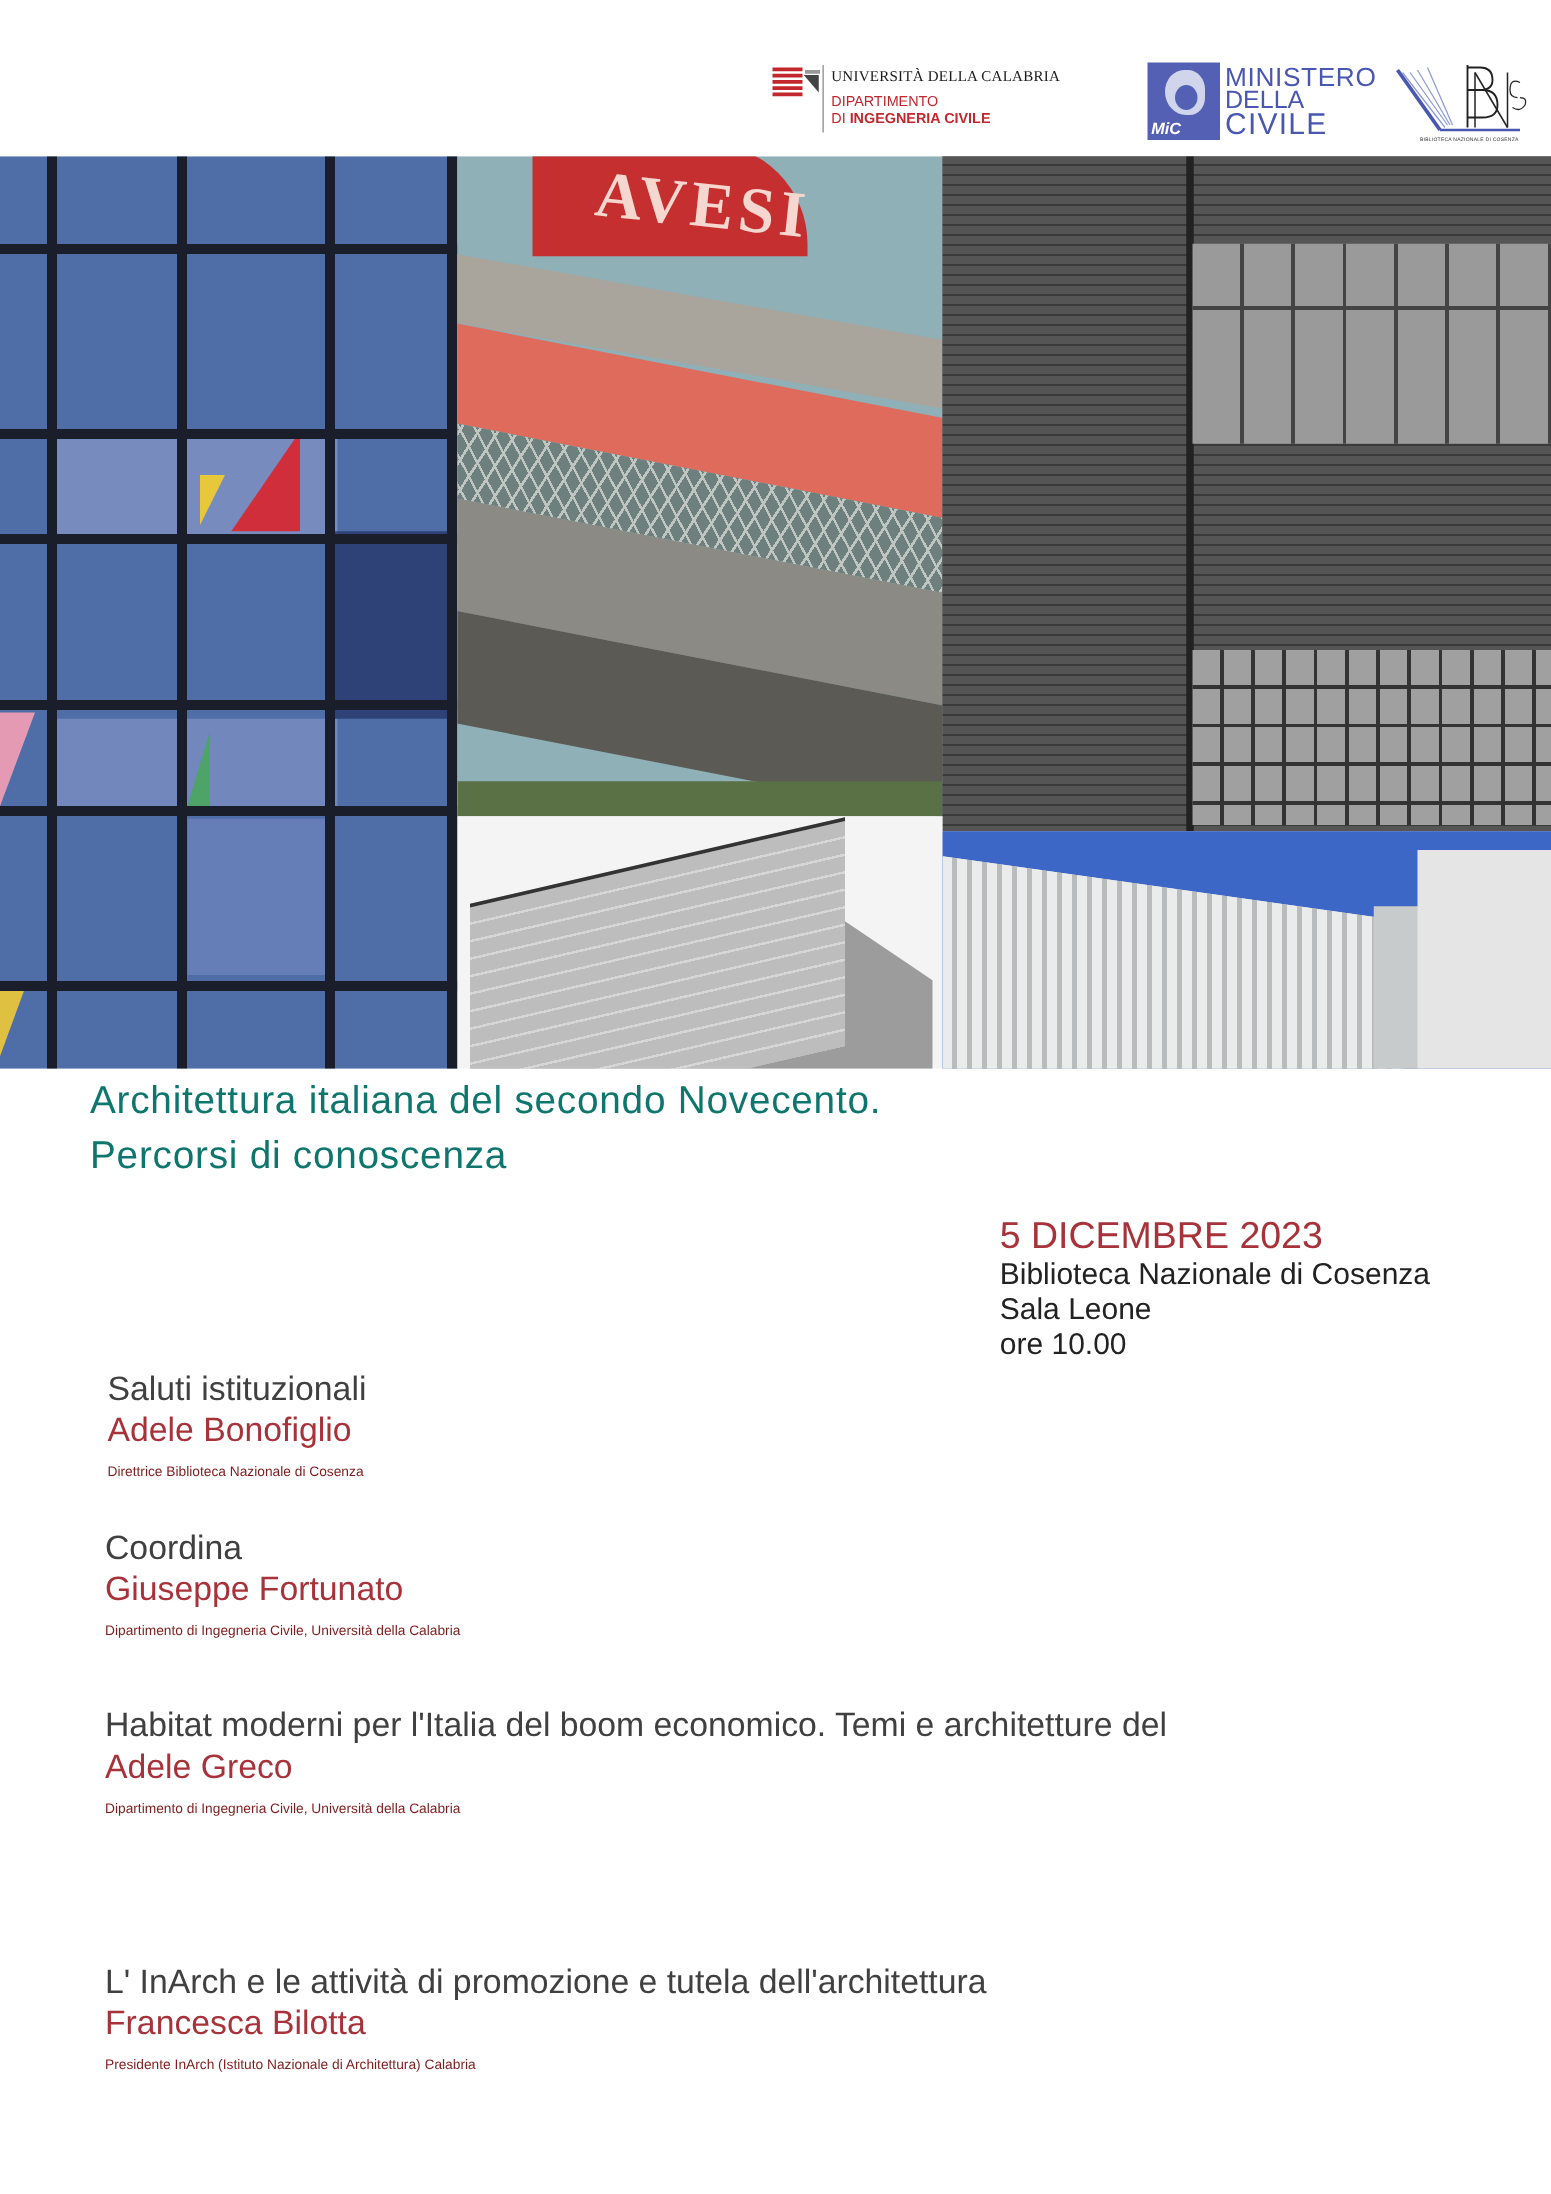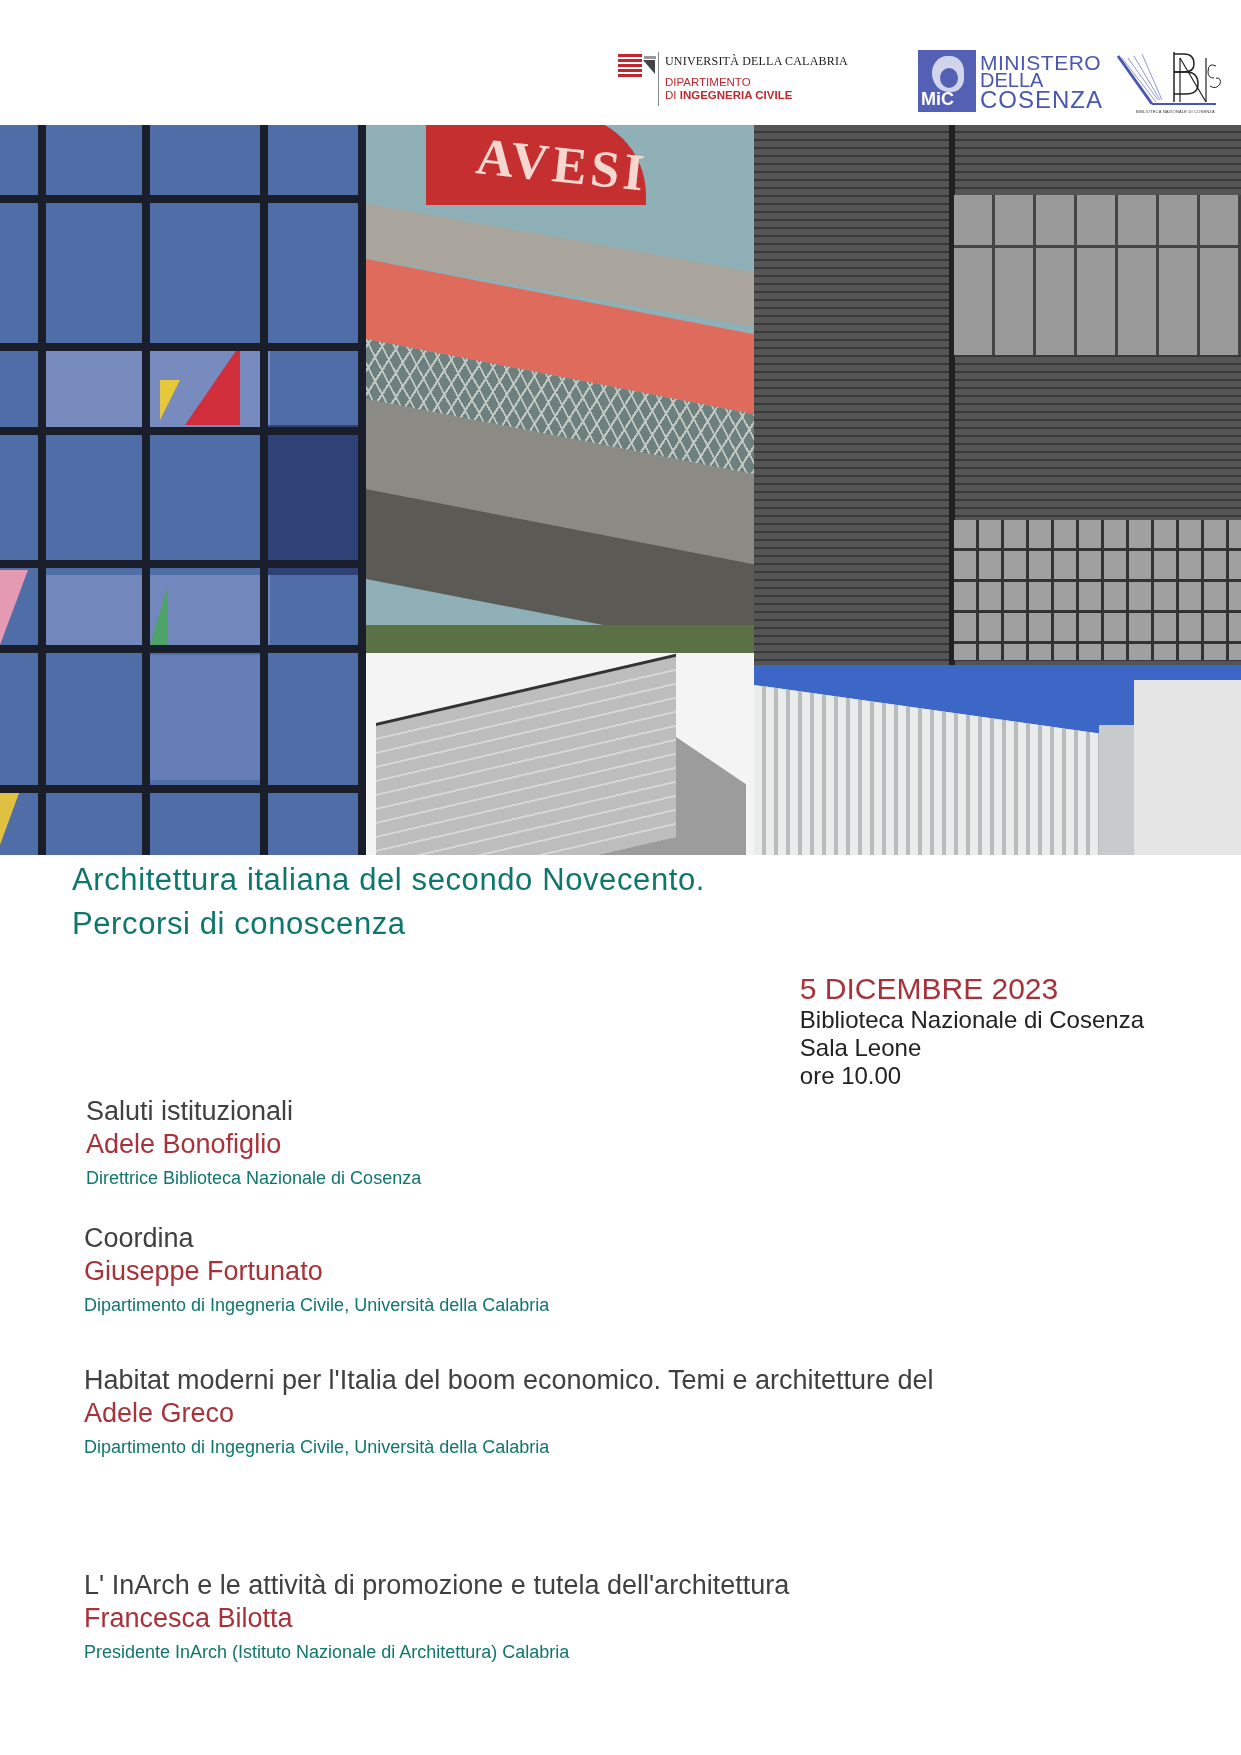--- a/index.html
+++ b/index.html
@@ -15,21 +15,21 @@
     .unical-text { display:flex; flex-direction:column; }
     .unical-name { font-family:"Liberation Serif", serif; font-size:12px; color:#1a1a1a; letter-spacing:0.2px; line-height:18px; }
     .unical-dept1 { font-size:11.5px; color:#c1272d; line-height:13px; margin-top:6px; }
     .unical-dept2 { font-size:11.5px; color:#c1272d; line-height:13px; }
     .unical-dept2 b { font-weight:bold; }
 
     .logo-mic { position:absolute; left:918px; top:50px; height:64px; display:flex; align-items:stretch; }
     .mic-box { width:58px; height:62px; background:#5360b4; position:relative; overflow:hidden; }
     .mic-head { position:absolute; left:14px; top:6px; width:32px; height:36px; background:#e8eaf6; border-radius:50% 45% 40% 55%; opacity:0.85; }
     .mic-head2 { position:absolute; left:22px; top:18px; width:18px; height:20px; background:#5360b4; border-radius:50%; }
-    .mic-label { position:absolute; left:3px; bottom:2px; color:#fff; font-size:18px; font-weight:bold; }
+    .mic-label { position:absolute; left:3px; bottom:2px; color:#fff; font-size:13px; font-weight:bold;font-style:italic; }
     .mic-text { display:flex; flex-direction:column; justify-content:center; margin-left:4px; color:#4a57b0; }
     .mic-t1 { font-size:21px; line-height:21px; letter-spacing:0.5px; }
     .mic-t2 { font-size:20px; line-height:15px; }
     .mic-t3 { font-size:24px; line-height:24px; letter-spacing:1px; }
 
     .logo-bnc { position:absolute; left:1112px; top:48px; width:112px; height:70px; }
     .bnc-caption { position:absolute; left:24px; top:61px; font-size:4px; color:#333; letter-spacing:0.2px; white-space:nowrap; }
 
     
     .collage { position:absolute; left:0; top:125px; width:1241px; height:730px; overflow:hidden; }
@@ -82,21 +82,21 @@
 
     
     .title { position:absolute; left:72px; top:858px; color:#0f766e; font-size:31px; line-height:44px; letter-spacing:0.6px; font-weight:normal; margin:0; }
     .event-info { position:absolute; right:97px; top:972px; text-align:left; }
     .event-date { color:#a8323a; font-size:30px; line-height:34px; }
     .event-line { color:#222; font-size:24px; line-height:28px; }
 
     .prog { position:absolute; left:84px; }
     .prog .role { color:#404040; font-size:27px; line-height:32px; }
     .prog .name { color:#a8323a; font-size:27px; line-height:34px; }
-    .prog .aff { color:#0f766e; font-size:18px; line-height:22px; margin-top:6px; }
+    .prog .aff { color:#7f1d1d; font-size:11px; line-height:22px; margin-top:6px; }
     .p1 { top:1095px; left:86px; }
     .p2 { top:1222px; }
     .p3 { top:1364px; }
     .p4 { top:1569px; }
   </style>
 </head>
 <body>
 
 <div class="logo-unical">
   <div class="unical-mark">
@@ -118,21 +118,21 @@
 
 <div class="logo-mic">
   <div class="mic-box">
     <div class="mic-head"></div>
     <div class="mic-head2"></div>
     <span class="mic-label">MiC</span>
   </div>
   <div class="mic-text">
     <span class="mic-t1">MINISTERO</span>
     <span class="mic-t2">DELLA</span>
-    <span class="mic-t3">COSENZA</span>
+    <span class="mic-t3">CIVILE</span>
   </div>
 </div>
 
 <div class="logo-bnc">
   <svg width="112" height="62" viewBox="0 0 112 62">
     <line x1="6" y1="8" x2="40" y2="56" stroke="#4a57b0" stroke-width="3"></line>
     <line x1="10" y1="10" x2="44" y2="54" stroke="#8e9ad6" stroke-width="1"></line>
     <line x1="16" y1="10" x2="46" y2="52" stroke="#8e9ad6" stroke-width="1"></line>
     <line x1="22" y1="8" x2="48" y2="52" stroke="#8e9ad6" stroke-width="1"></line>
     <line x1="30" y1="6" x2="50" y2="52" stroke="#8e9ad6" stroke-width="1"></line>

